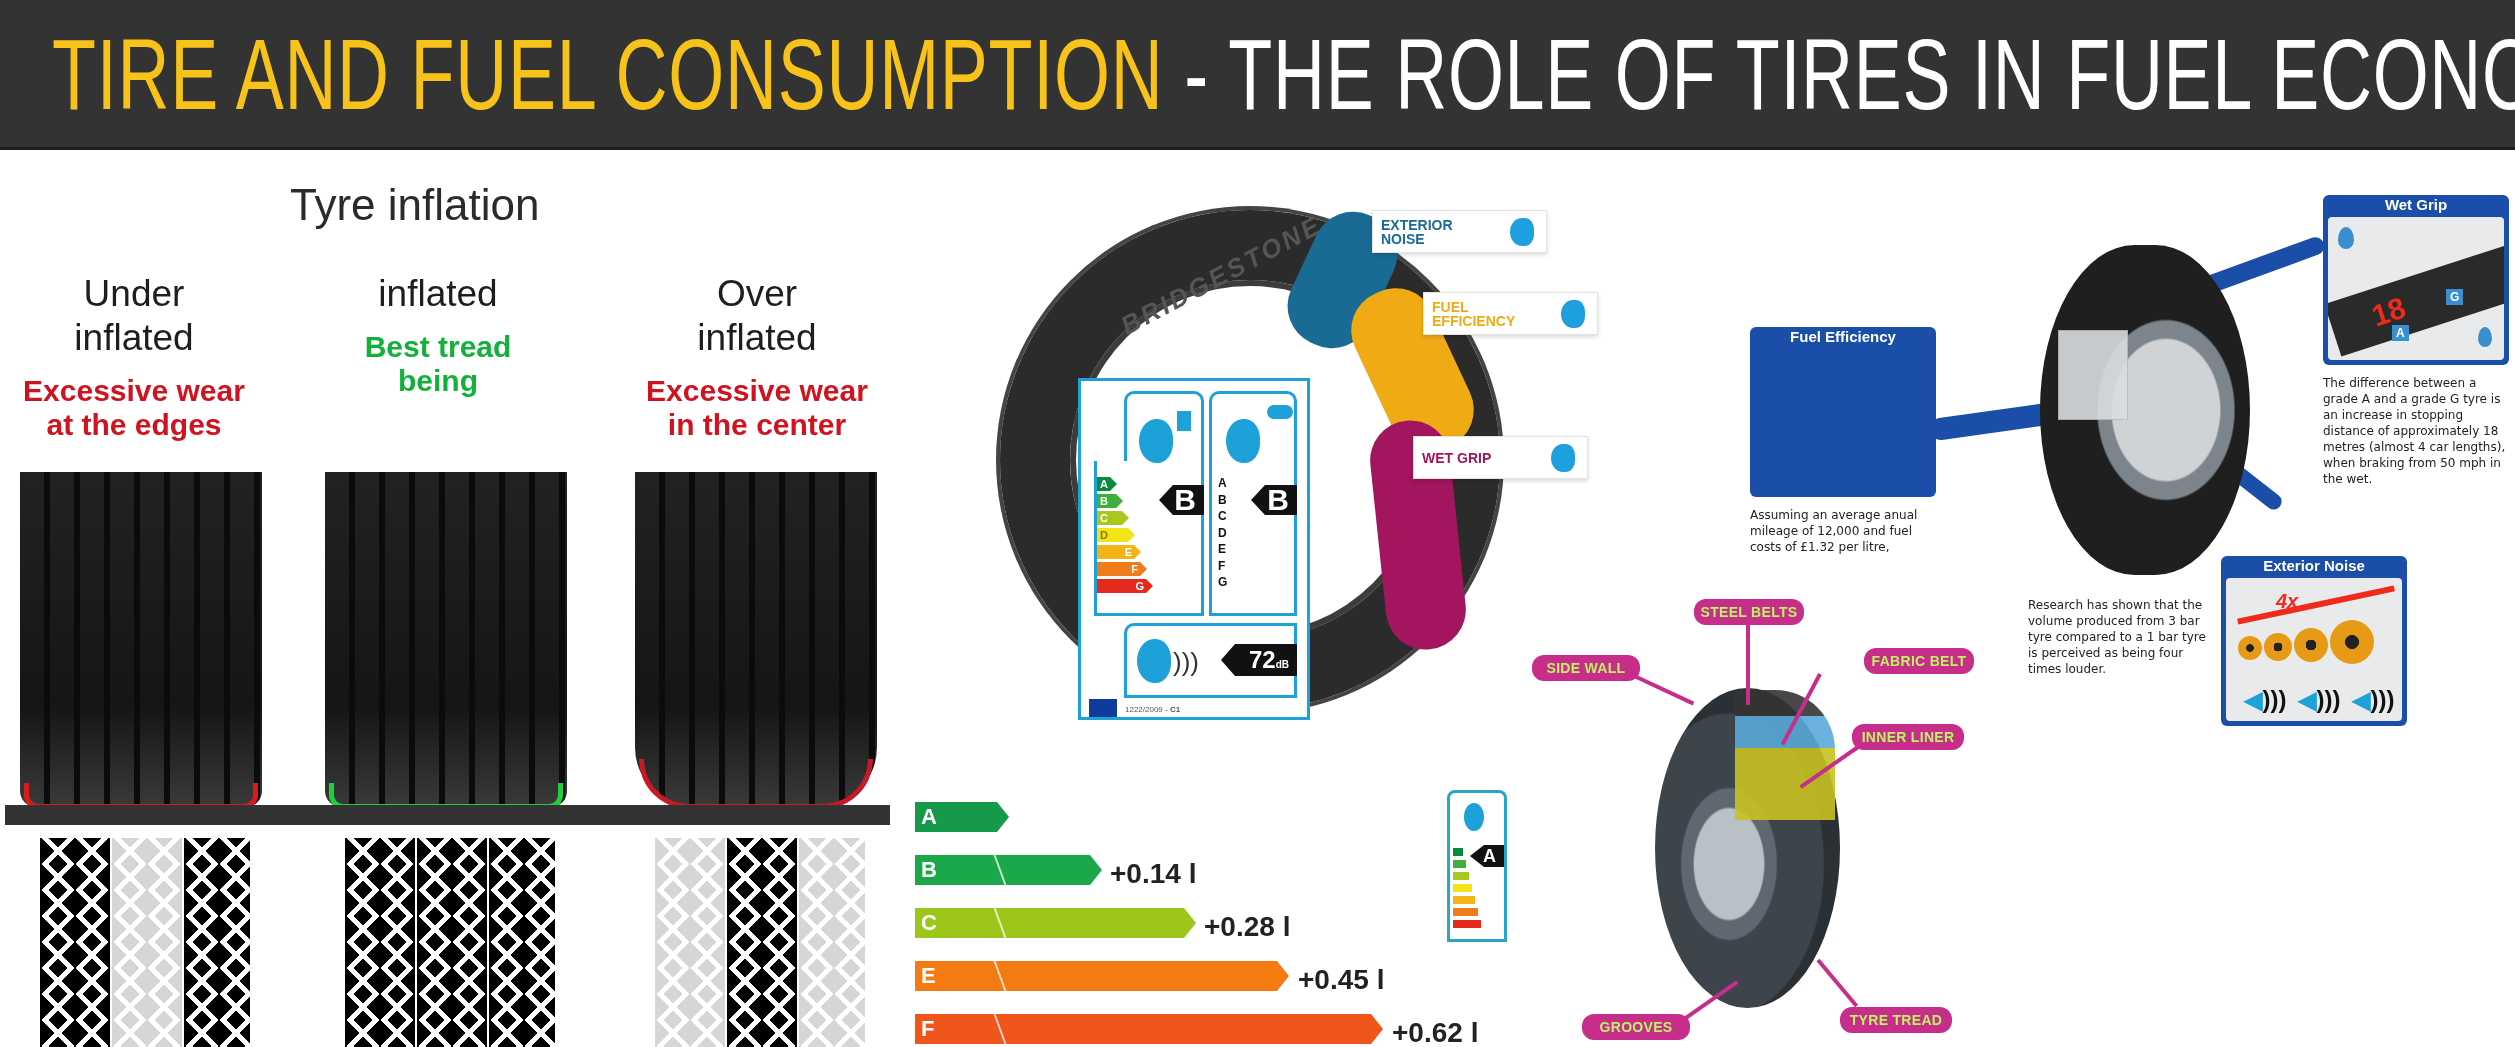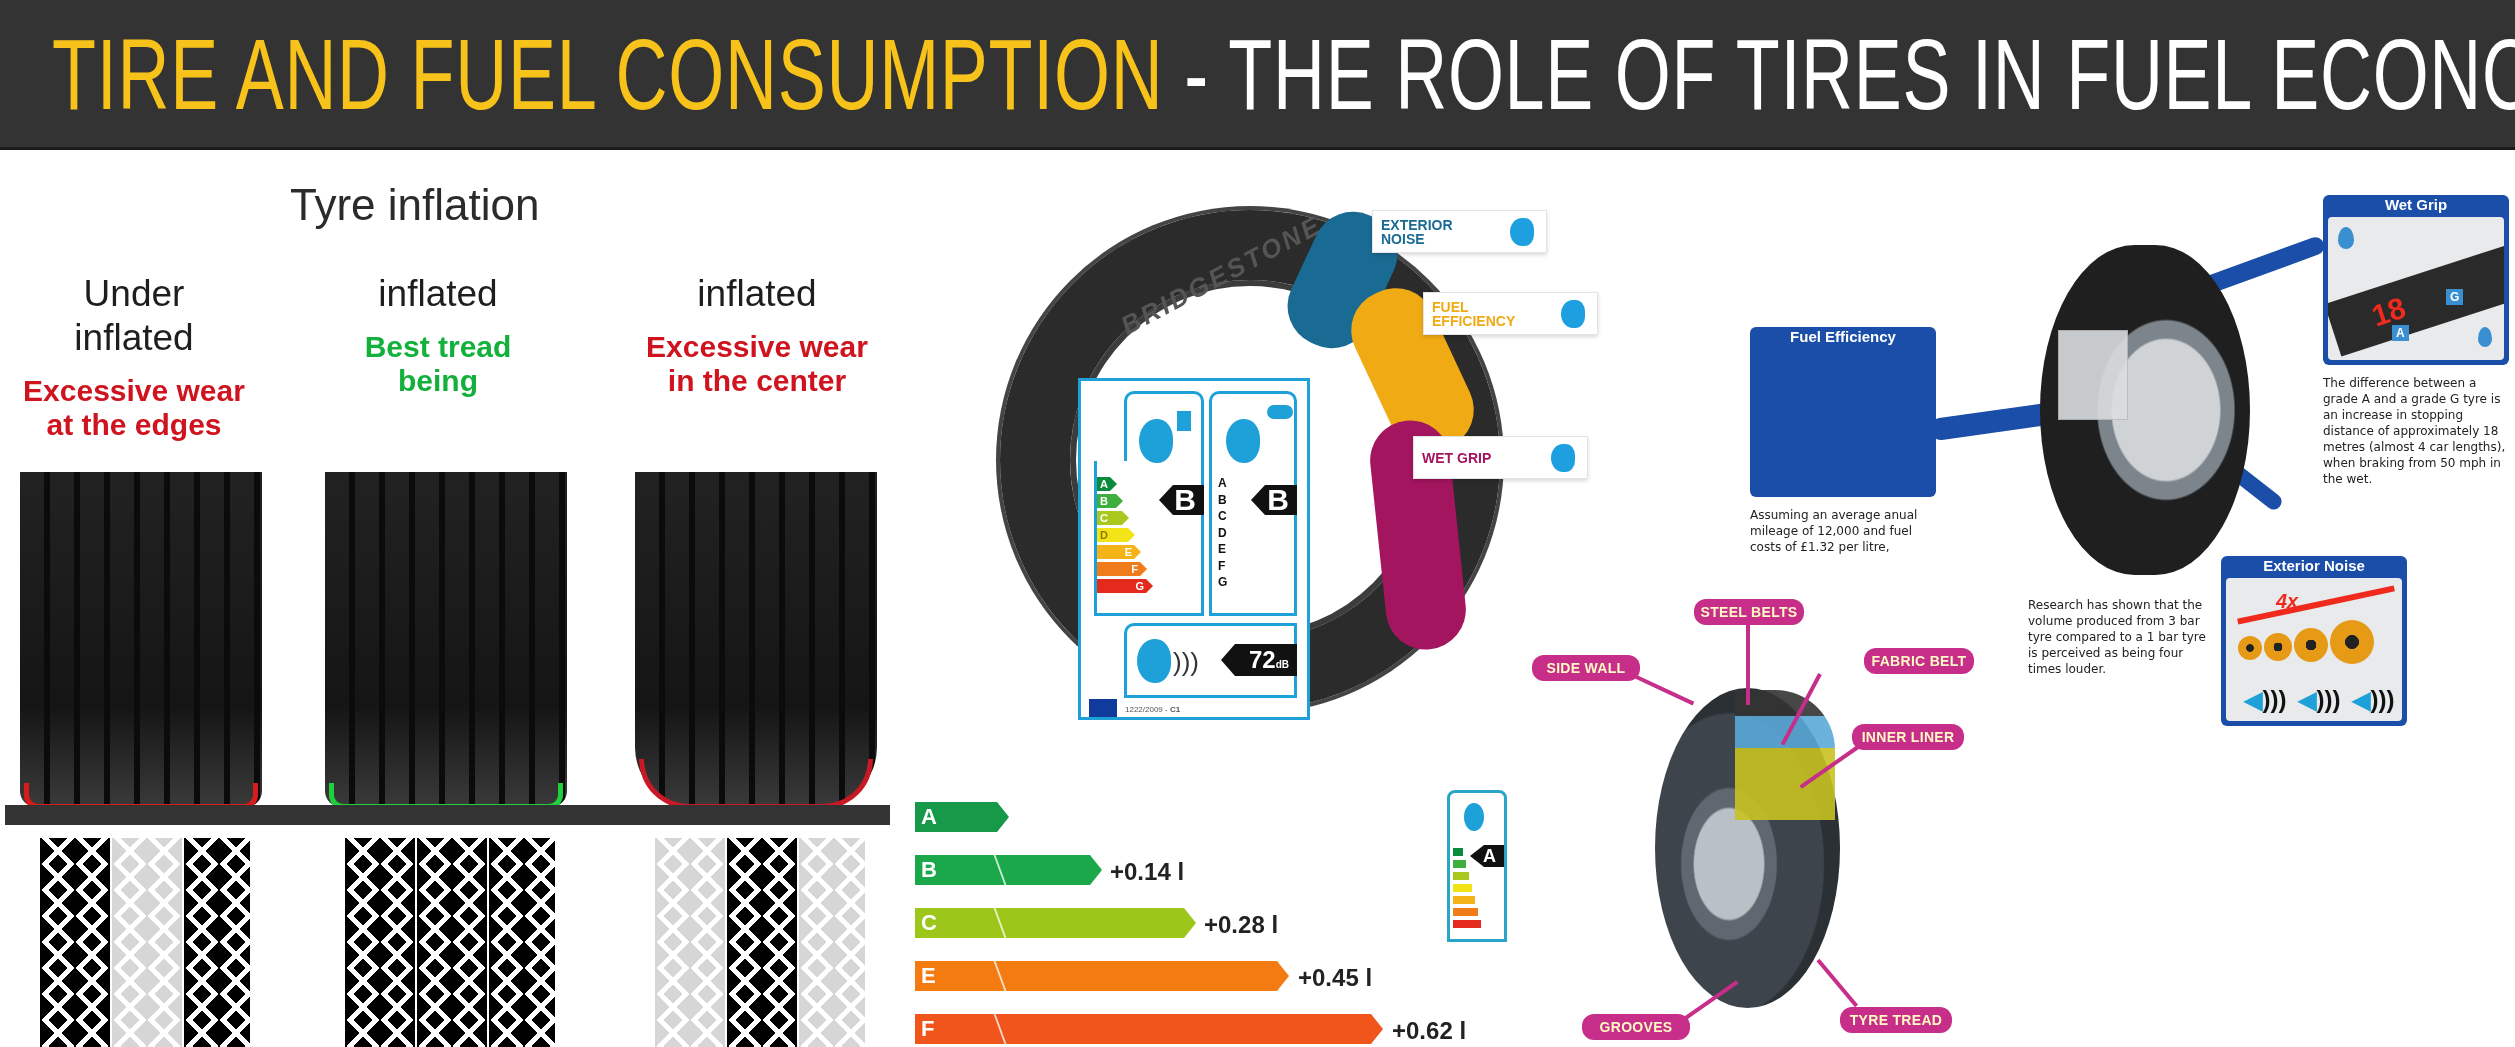--- a/index.html
+++ b/index.html
@@ -81,32 +81,32 @@
   .grade-row { position: absolute; height: 14px; font-size: 11px; font-weight: bold; color: #fff; line-height: 14px; padding-left: 3px; clip-path: polygon(0 0, calc(100% - 7px) 0, 100% 50%, calc(100% - 7px) 100%, 0 100%); }
   .letter-col { position: absolute; font-size: 12px; font-weight: bold; color: #111; line-height: 16.5px; }
   .grade-tag { position: absolute; background: #111; color: #fff; font-weight: bold; font-size: 30px; text-align: right; padding-right: 8px; clip-path: polygon(14px 0, 100% 0, 100% 100%, 14px 100%, 0 50%); }
   .eu-flag { position: absolute; width: 28px; height: 18px; background: #103a9c; }
   .eu-reg { position: absolute; font-size: 8px; color: #555; }
 
   
   .fbar { position: absolute; height: 30px; color: #fff; font-weight: bold; font-size: 22px; line-height: 30px; padding-left: 6px;
     clip-path: polygon(0 0, calc(100% - 12px) 0, 100% 50%, calc(100% - 12px) 100%, 0 100%); }
   .fbar .chev { position: absolute; left: 72px; top: 0; width: 14px; height: 30px; border-right: 2px solid rgba(255,255,255,0.75); transform: skewX(20deg); }
-  .fval { position: absolute; font-size: 24px; font-weight: bold; color: #222; }
+  .fval { position: absolute; font-size: 28px; font-weight: bold; color: #222; }
 
   .mini-label { left: 1447px; top: 790px; width: 60px; height: 152px; border: 3px solid #2aa4c8; border-radius: 8px 8px 0 0; background: #fff; }
 
   
   .layers-tyre {
     left: 1655px; top: 688px; width: 185px; height: 320px; border-radius: 50% / 50%;
     background: radial-gradient(ellipse at 40% 55%, #b9c0c6 0 22%, #5f6870 23% 30%, #3d444b 31% 60%, #2b3035 61%);
   }
   .layers-cut { left: 1735px; top: 690px; width: 100px; height: 130px; background: linear-gradient(180deg, #333 0 20%, #5aa9d9 20% 45%, #c8c221 45% 100%); border-radius: 0 60px 0 0; opacity: 0.9; }
   .pill {
-    position: absolute; background: #c62e8a; color: #fef9c3; font-weight: bold; font-size: 14px;
+    position: absolute; background: #c62e8a; color: #bef264; font-weight: bold; font-size: 14px;
     border-radius: 12px; text-align: center; line-height: 26px; height: 26px; letter-spacing: 0.3px;
   }
   .leader { position: absolute; height: 4px; background: #c62e8a; transform-origin: left center; }
 
   
   .info-box { position: absolute; background: #1a4ea8; border-radius: 6px; }
   .info-box .title { color: #fff; font-weight: bold; text-align: center; font-size: 15px; height: 20px; line-height: 20px; }
   .info-box .inner { position: absolute; left: 5px; right: 5px; bottom: 5px; background: #e8eaec; border-radius: 4px; overflow: hidden; }
   .para { position: absolute; font-size: 12px; line-height: 16px; color: #222; font-family: "DejaVu Sans", sans-serif; }
 
@@ -138,20 +138,21 @@
     <div class="h">inflated</div>
     <div class="s red">Excessive wear</div>
     <div class="s red" style="margin-top:0">at the edges</div>
   </div>
   <div class="abs infl-col" style="left:298px; top:272px;">
     <div class="h">inflated</div>
     <div class="s green">Best tread</div>
     <div class="s green" style="margin-top:0">being</div>
   </div>
   <div class="abs infl-col" style="left:617px; top:272px;">
+    <div class="h">Over</div>
     <div class="h">inflated</div>
     <div class="s red">Excessive wear</div>
     <div class="s red" style="margin-top:0">in the center</div>
   </div>
 
   <div class="abs tyre-block" style="left:20px; top:472px; width:242px; height:335px;">
     <div class="contact" style="left:4px; right:4px; border-color:#d91b1b;"></div>
   </div>
   <div class="abs tyre-block" style="left:325px; top:472px; width:242px; height:335px;">
     <div class="contact" style="left:4px; right:4px; border-color:#1fcf3b;"></div>

